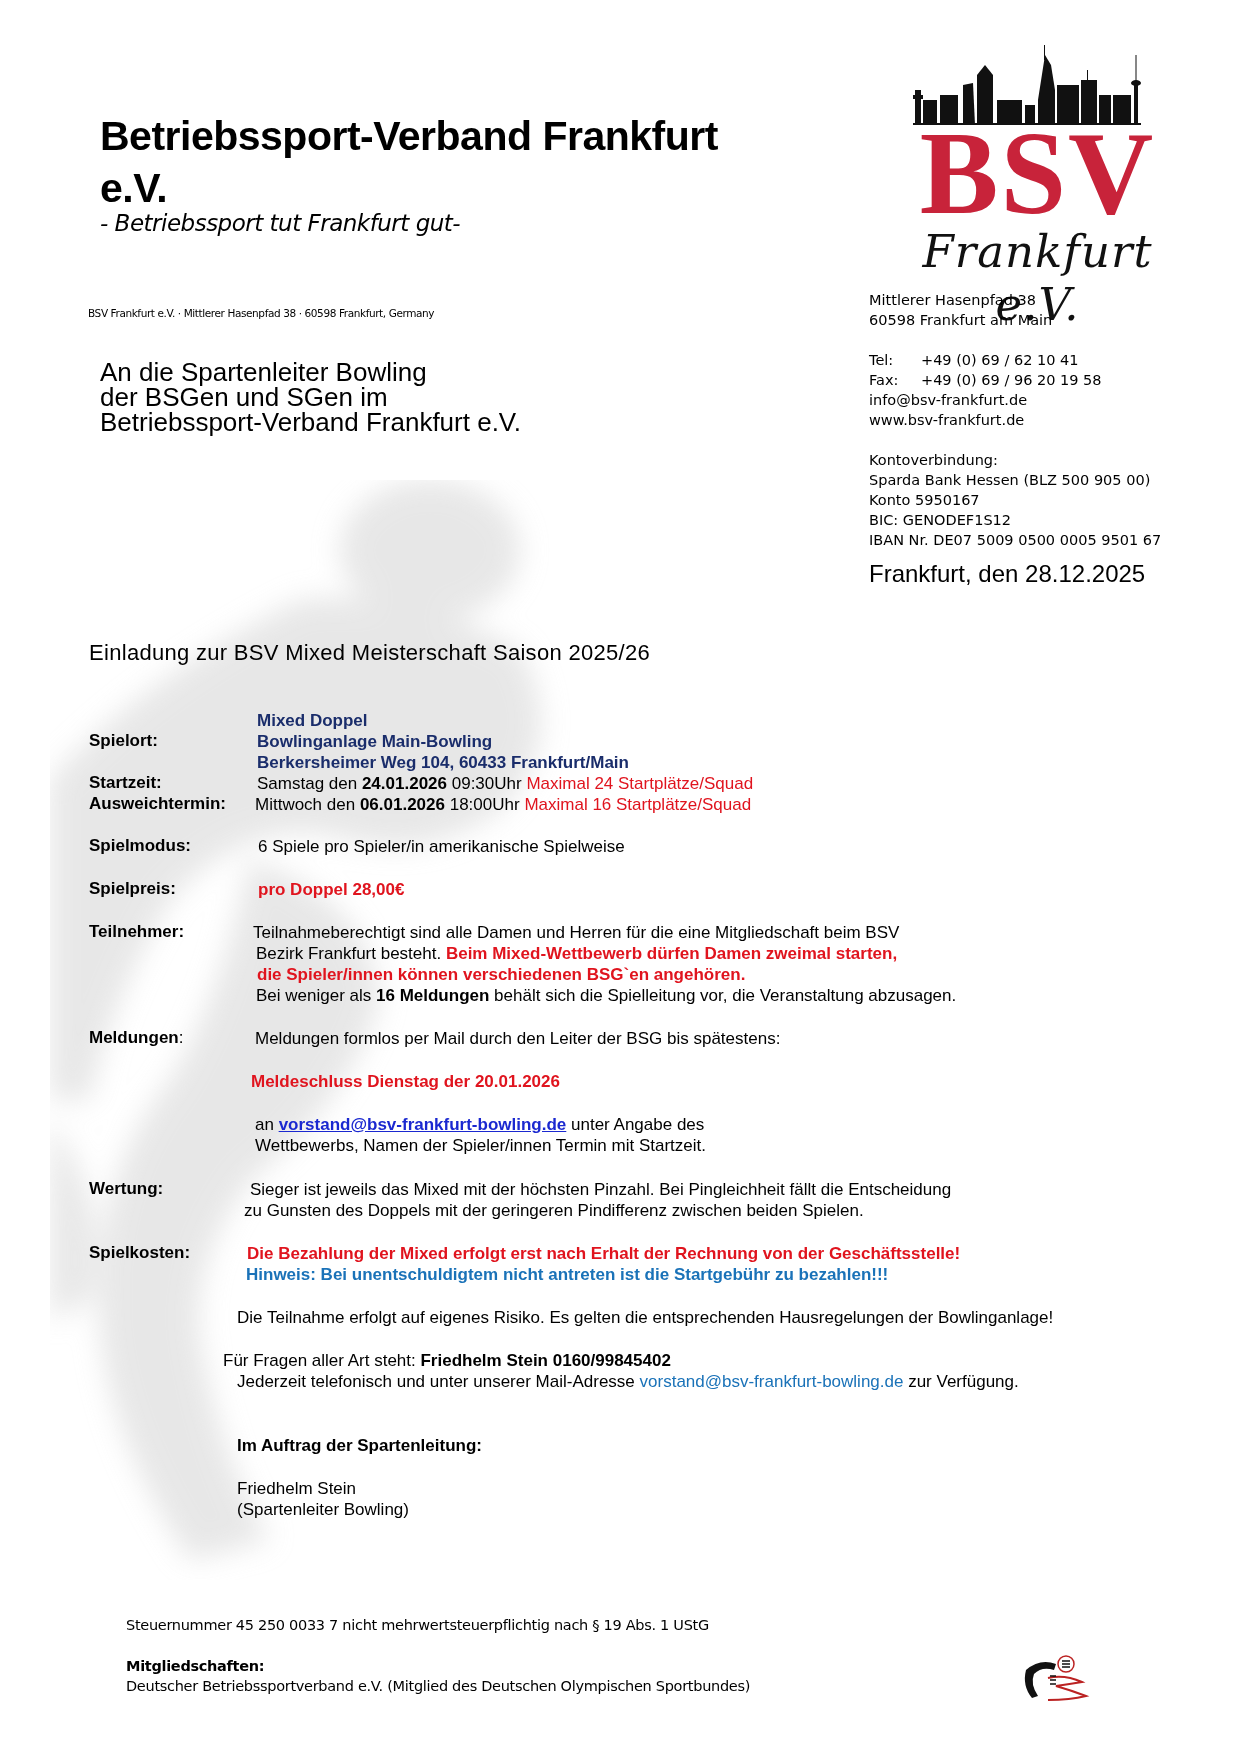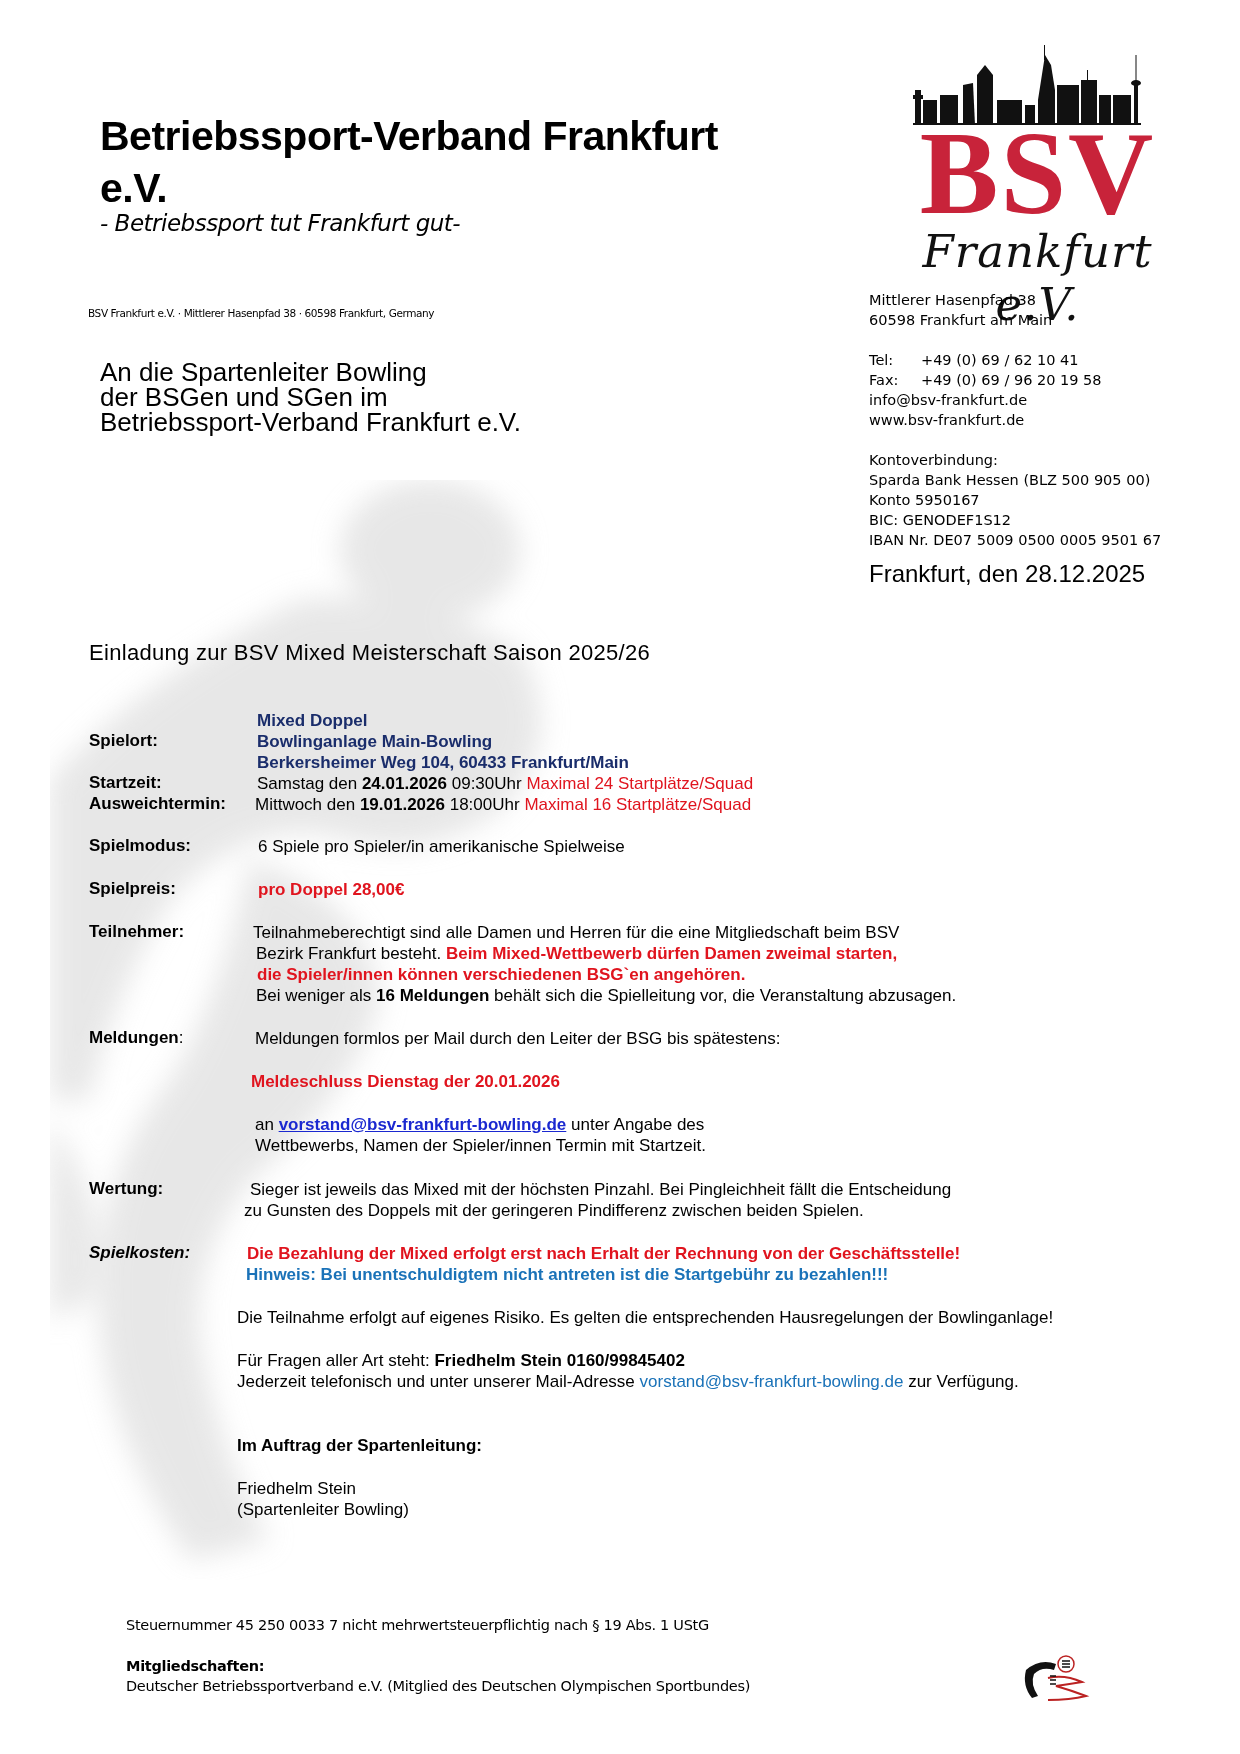--- a/index.html
+++ b/index.html
@@ -110,21 +110,21 @@
 
 <div class="val navy" style="left:257px;top:710px;">Mixed Doppel</div>
 <div class="lbl" style="top:731px;">Spielort:</div>
 <div class="val navy" style="left:257px;top:731px;">Bowlinganlage Main-Bowling</div>
 <div class="val navy" style="left:257px;top:752px;">Berkersheimer Weg 104, 60433 Frankfurt/Main</div>
 
 <div class="lbl" style="top:773px;">Startzeit:</div>
 <div class="val" style="left:257px;top:773px;"><span>Samstag den </span><span class="b">24.01.2026</span><span> 09:30Uhr </span><span class="red">Maximal 24 Startplätze/Squad</span></div>
 
 <div class="lbl" style="top:794px;">Ausweichtermin:</div>
-<div class="val" style="left:255px;top:794px;"><span>Mittwoch den </span><span class="b">19.01.2026</span><span> 18:00Uhr </span><span class="red">Maximal 16 Startplätze/Squad</span></div>
+<div class="val" style="left:255px;top:794px;"><span>Mittwoch den </span><span class="b">06.01.2026</span><span> 18:00Uhr </span><span class="red">Maximal 16 Startplätze/Squad</span></div>
 
 <div class="lbl" style="top:836px;">Spielmodus:</div>
 <div class="val" style="left:258px;top:836px;">6 Spiele pro Spieler/in amerikanische Spielweise</div>
 
 <div class="lbl" style="top:879px;">Spielpreis:</div>
 <div class="val redb" style="left:258px;top:879px;">pro Doppel 28,00€</div>
 
 <div class="lbl" style="top:922px;">Teilnehmer:</div>
 <div class="val" style="left:253px;top:922px;">Teilnahmeberechtigt sind alle Damen und Herren für die eine Mitgliedschaft beim BSV</div>
 <div class="val" style="left:256px;top:943px;"><span>Bezirk Frankfurt besteht. </span><span class="redb">Beim Mixed-Wettbewerb dürfen Damen zweimal starten,</span></div>
@@ -134,26 +134,26 @@
 <div class="lbl" style="top:1028px;"><span>Meldungen</span><span style="font-weight:normal">:</span></div>
 <div class="val" style="left:255px;top:1028px;">Meldungen formlos per Mail durch den Leiter der BSG bis spätestens:</div>
 <div class="val redb" style="left:251px;top:1071px;">Meldeschluss Dienstag der 20.01.2026</div>
 <div class="val" style="left:255px;top:1114px;"><span>an </span><span class="link">vorstand@bsv-frankfurt-bowling.de</span><span> unter Angabe des</span></div>
 <div class="val" style="left:255px;top:1135px;">Wettbewerbs, Namen der Spieler/innen Termin mit Startzeit.</div>
 
 <div class="lbl" style="top:1179px;">Wertung:</div>
 <div class="val" style="left:250px;top:1179px;">Sieger ist jeweils das Mixed mit der höchsten Pinzahl. Bei Pingleichheit fällt die Entscheidung</div>
 <div class="val" style="left:244px;top:1200px;">zu Gunsten des Doppels mit der geringeren Pindifferenz zwischen beiden Spielen.</div>
 
-<div class="lbl" style="top:1243px;font-style:italic;">Spielkosten:</div>
+<div class="lbl" style="top:1243px;">Spielkosten:</div>
 <div class="val redb" style="left:247px;top:1243px;">Die Bezahlung der Mixed erfolgt erst nach Erhalt der Rechnung von der Geschäftsstelle!</div>
 <div class="val blueb" style="left:246px;top:1264px;">Hinweis: Bei unentschuldigtem nicht antreten ist die Startgebühr zu bezahlen!!!</div>
 
 <div class="val" style="left:237px;top:1307px;">Die Teilnahme erfolgt auf eigenes Risiko. Es gelten die entsprechenden Hausregelungen der Bowlinganlage!</div>
-<div class="val" style="left:237px;top:1350px;"><span>Für Fragen aller Art steht: </span><span class="b">Friedhelm Stein 0160/99845402</span></div>
+<div class="val" style="left:223px;top:1350px;"><span>Für Fragen aller Art steht: </span><span class="b">Friedhelm Stein 0160/99845402</span></div>
 <div class="val" style="left:237px;top:1371px;"><span>Jederzeit telefonisch und unter unserer Mail-Adresse </span><span class="link2">vorstand@bsv-frankfurt-bowling.de</span><span> zur Verfügung.</span></div>
 <div class="val b" style="left:237px;top:1435px;">Im Auftrag der Spartenleitung:</div>
 <div class="val" style="left:237px;top:1478px;">Friedhelm Stein</div>
 <div class="val" style="left:237px;top:1499px;">(Spartenleiter Bowling)</div>
 
 <div class="abs foot" style="left:98px;top:1617px;">Steuernummer 45 250 0033 7 nicht mehrwertsteuerpflichtig nach  § 19 Abs. 1 UStG</div>
 <div class="abs foot" style="left:98px;top:1658px;font-weight:bold;">Mitgliedschaften:</div>
 <div class="abs foot" style="left:98px;top:1678px;">Deutscher Betriebssportverband e.V. (Mitglied des Deutschen Olympischen Sportbundes)</div>
 
 <svg class="abs footlogo" viewBox="0 0 80 60">

